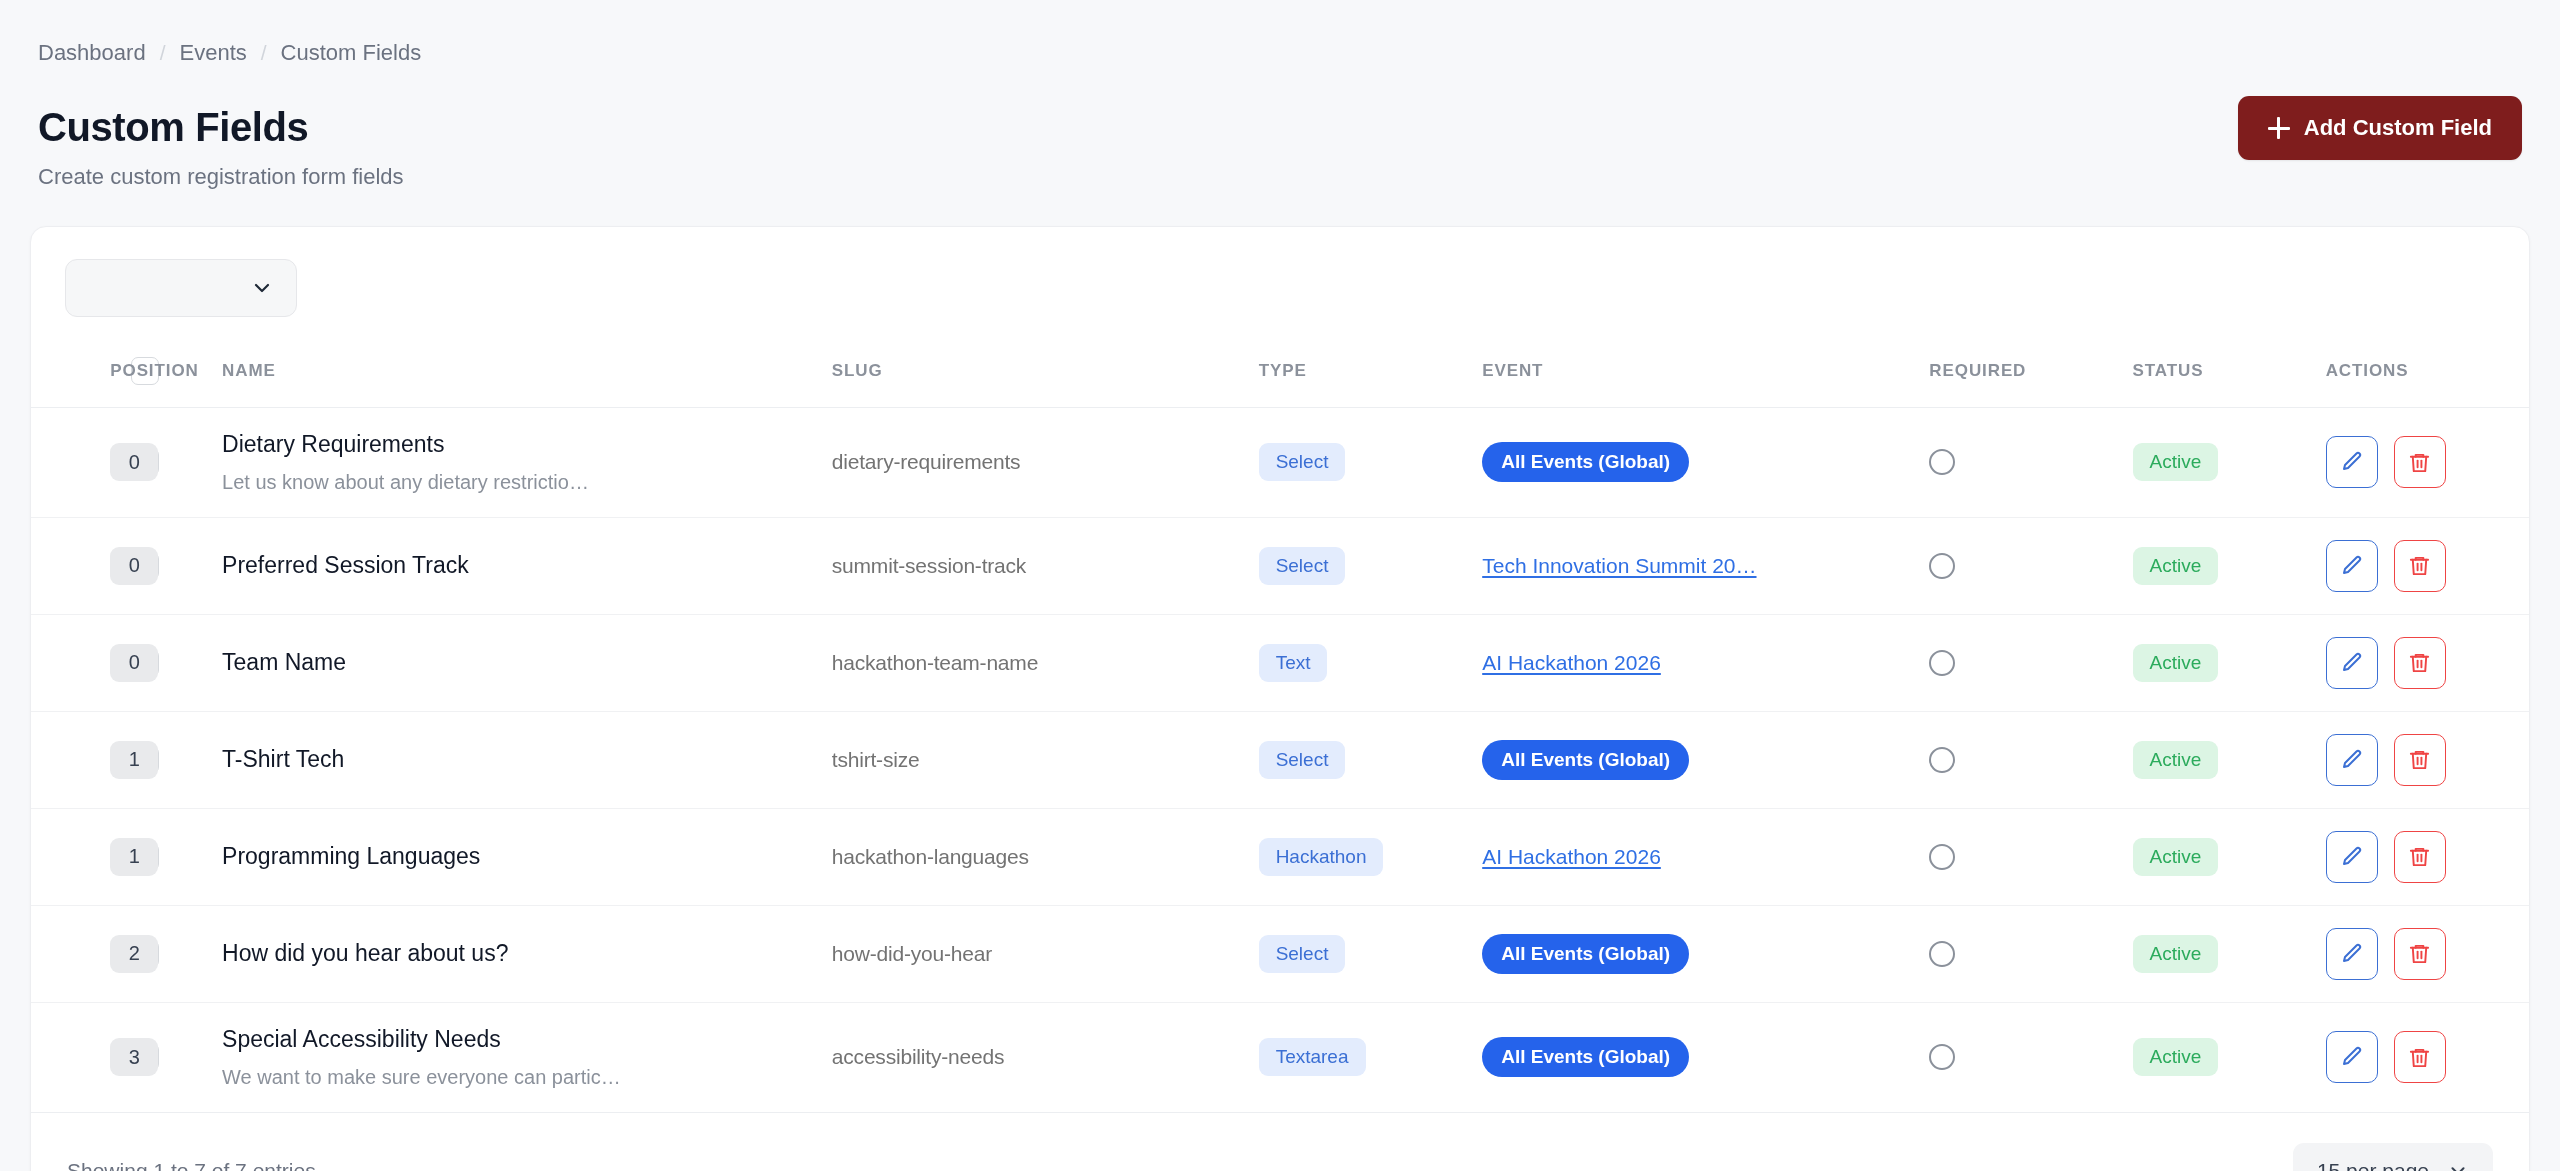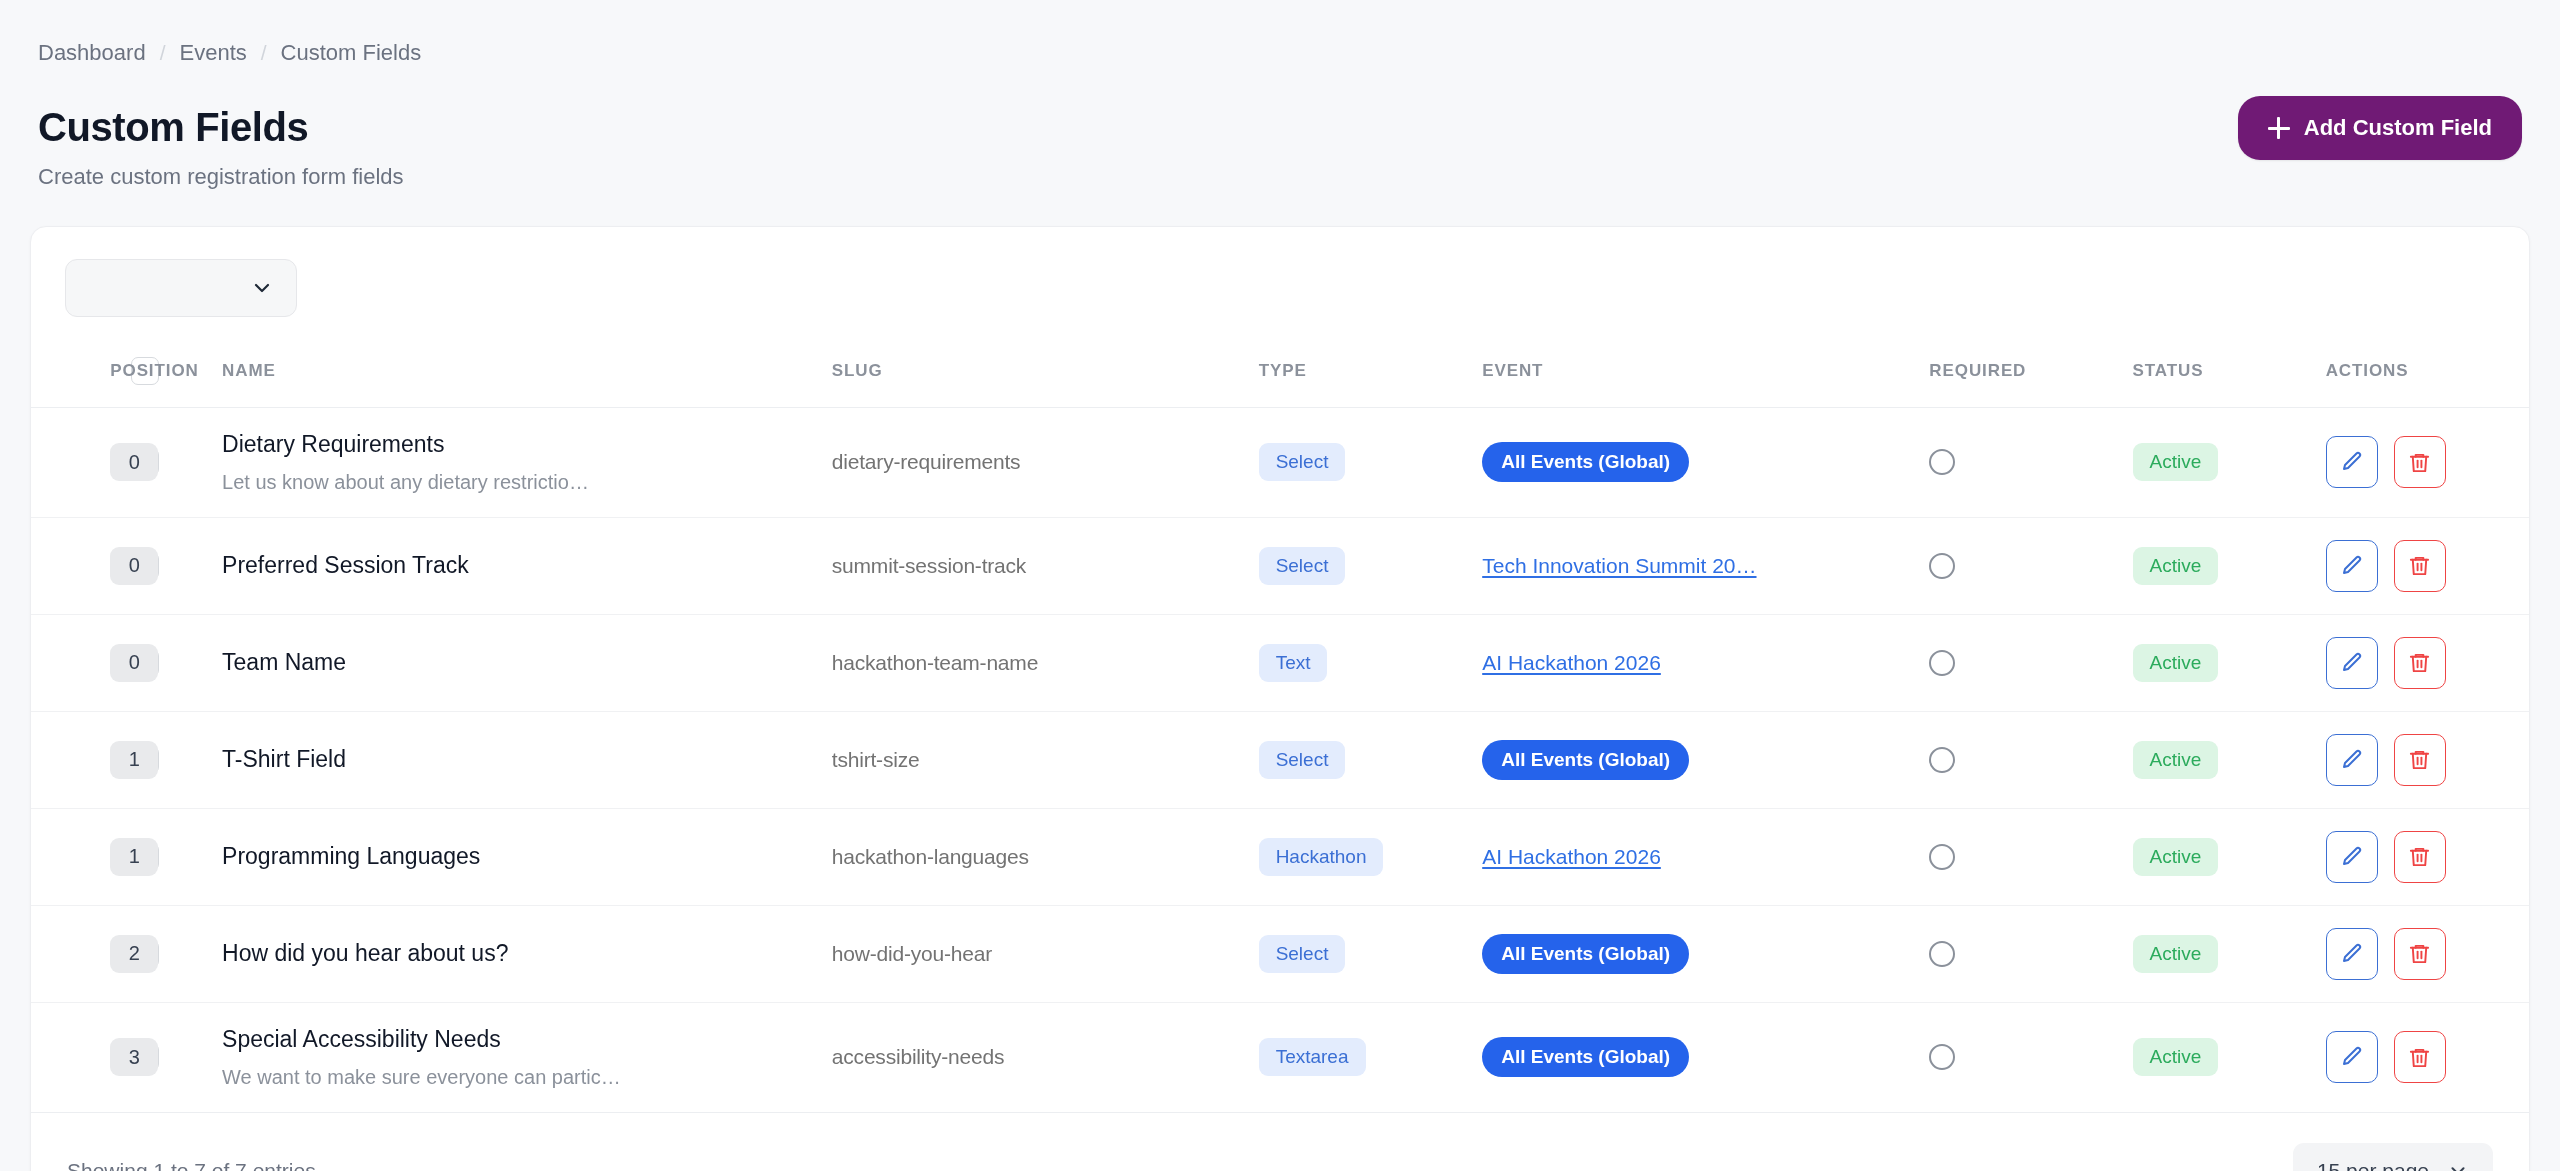--- a/index.html
+++ b/index.html
@@ -28,22 +28,22 @@
   }
   .title-wrap { padding-top: 8px; }
   .page-title {
     font-size: 40px; font-weight: 700; color: #111827; letter-spacing: -0.4px;
     line-height: 1.15;
   }
   .page-sub { font-size: 22px; color: #6b7280; margin-top: 14px; }
 
   .btn-primary {
     display: inline-flex; align-items: center; gap: 14px;
-    background: #701a75; color: #ffffff;
-    border: none; border-radius: 22px;
+    background: #7f1d1d; color: #ffffff;
+    border: none; border-radius: 11px;
     padding: 19px 30px;
     font-size: 22px; font-weight: 600;
     font-family: "Liberation Sans", sans-serif;
     cursor: pointer; white-space: nowrap;
     box-shadow: 0 1px 2px rgba(0,0,0,.08);
   }
   .plus-icon { display:inline-block; width: 22px; height: 22px; position: relative; }
   .plus-icon::before, .plus-icon::after {
     content:""; position:absolute; background:#fff; border-radius:1px;
   }
@@ -363,21 +363,21 @@
     </td>
           </tr>
           <tr>
     <td class="c-check">
       <span class="chk"></span>
     </td>
     <td class="c-pos">
       <span class="pos-badge">1</span>
     </td>
     <td class="c-name">
-      <div class="name-main">T-Shirt Field</div>
+      <div class="name-main">T-Shirt Tech</div>
 
     </td>
     <td class="c-slug">
       <span class="slug">tshirt-size</span>
     </td>
     <td class="c-type">
       <span class="badge badge-type">Select</span>
     </td>
     <td class="c-event"><span class="badge badge-global">All Events (Global)</span></td>
     <td class="c-req">

